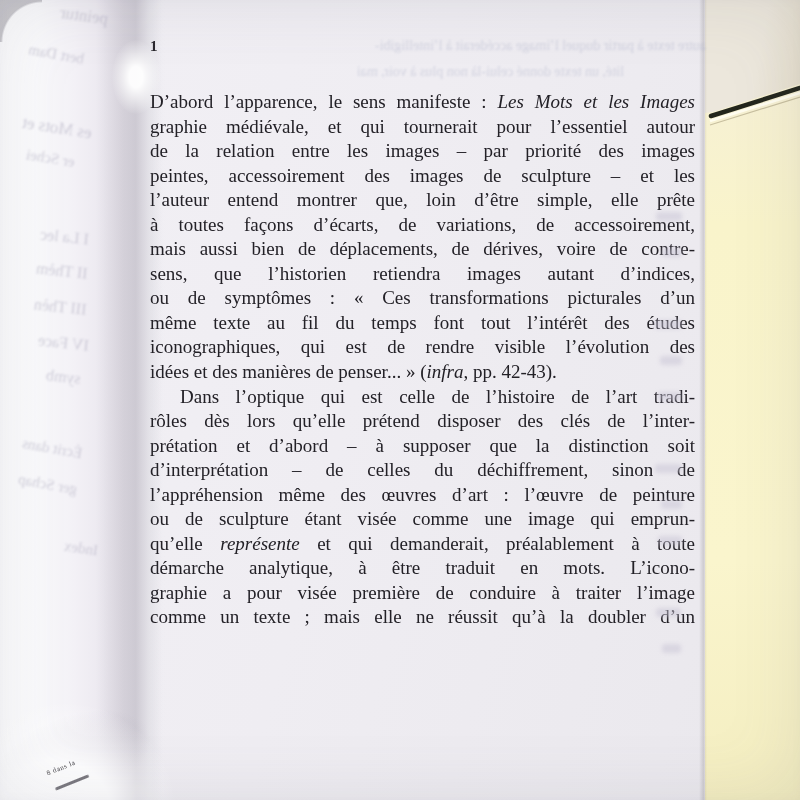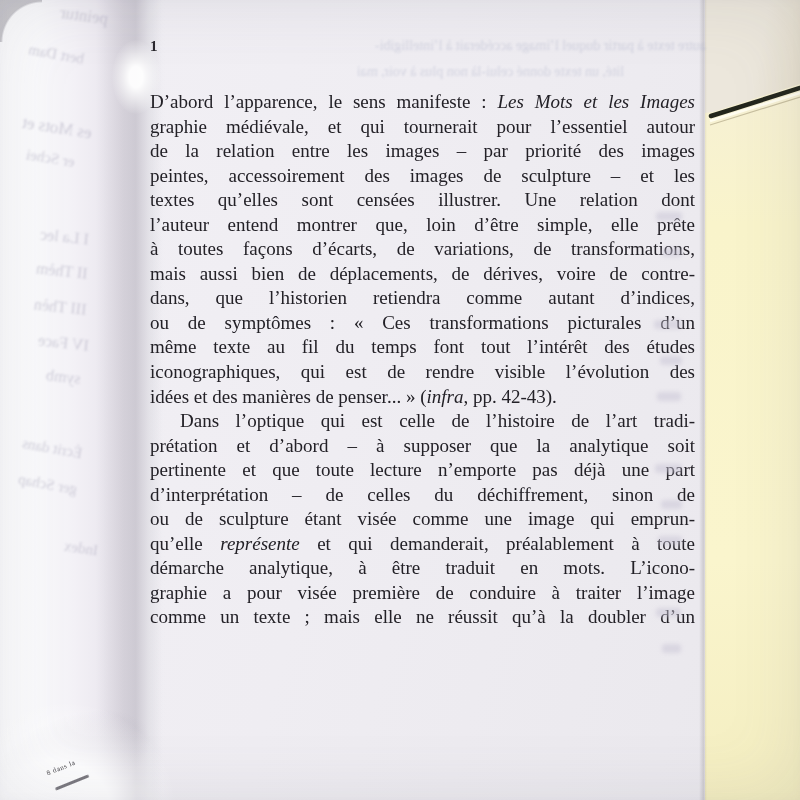--- a/index.html
+++ b/index.html
@@ -92,33 +92,33 @@
   <div class="page-number">1</div>
 
   <div class="st-top l1">autre texte à partir duquel l’image accéderait à l’intelligibi-</div>
   <div class="st-top l2">lité, un texte donné celui-là non plus à voir, mais à entendre,</div>
 
   <div class="text-block" id="text-block">
       <div class="tl"><span>D’abord l’apparence, le sens manifeste : </span><span class="it">Les Mots et les Images</span></div>
       <div class="tl"><span>graphie médiévale, et qui tournerait pour l’essentiel autour</span></div>
       <div class="tl"><span>de la relation entre les images – par priorité des images</span></div>
       <div class="tl"><span>peintes, accessoirement des images de sculpture – et les</span></div>
-      <div class="tl"><span>textes qu’elles sont censées illustrer. Une relation dont</span></div>
       <div class="tl"><span>l’auteur entend montrer que, loin d’être simple, elle prête</span></div>
-      <div class="tl"><span>à toutes façons d’écarts, de variations, de transformations,</span></div>
+      <div class="tl"><span>à toutes façons d’écarts, de variations, de accessoirement,</span></div>
       <div class="tl"><span>mais aussi bien de déplacements, de dérives, voire de contre-</span></div>
-      <div class="tl"><span>dans, que l’historien retiendra comme autant d’indices,</span></div>
+      <div class="tl"><span>sens, que l’historien retiendra images autant d’indices,</span></div>
       <div class="tl"><span>ou de symptômes : « Ces transformations picturales d’un</span></div>
       <div class="tl"><span>même texte au fil du temps font tout l’intérêt des études</span></div>
       <div class="tl"><span>iconographiques, qui est de rendre visible l’évolution des</span></div>
       <div class="tl end"><span>idées et des manières de penser... » (</span><span class="it">infra</span><span>, pp. 42-43).</span></div>
       <div class="tl ind"><span>Dans l’optique qui est celle de l’histoire de l’art tradi-</span></div>
-      <div class="tl"><span>prétation et d’abord – à supposer que la analytique soit</span></div>
-      <div class="tl"><span>pertinente et que toute lecture n’emporte pas déjà une part</span></div>
+      <div class="tl"><span>rôles dès lors qu’elle prétend disposer des clés de l’inter-</span></div>
+      <div class="tl"><span>prétation et d’abord – à supposer que la distinction soit</span></div>
       <div class="tl"><span>d’interprétation – de celles du déchiffrement, sinon de</span></div>
+      <div class="tl"><span>l’appréhension même des œuvres d’art : l’œuvre de peinture</span></div>
       <div class="tl"><span>ou de sculpture étant visée comme une image qui emprun-</span></div>
       <div class="tl"><span>qu’elle </span><span class="it">représente</span><span> et qui demanderait, préalablement à toute</span></div>
       <div class="tl"><span>démarche analytique, à être traduit en mots. L’icono-</span></div>
       <div class="tl"><span>graphie a pour visée première de conduire à traiter l’image</span></div>
       <div class="tl"><span>comme un texte ; mais elle ne réussit qu’à la doubler d’un</span></div>
     </div>
 
   <div class="rm-marks">
     <i style="left:8px;top:212px;width:26px;height:9px"></i>
     <i style="left:14px;top:248px;width:20px;height:9px"></i>

